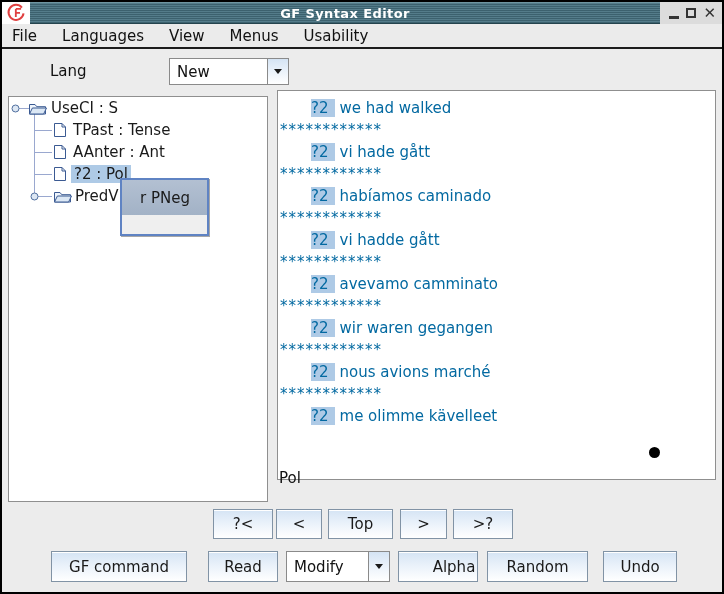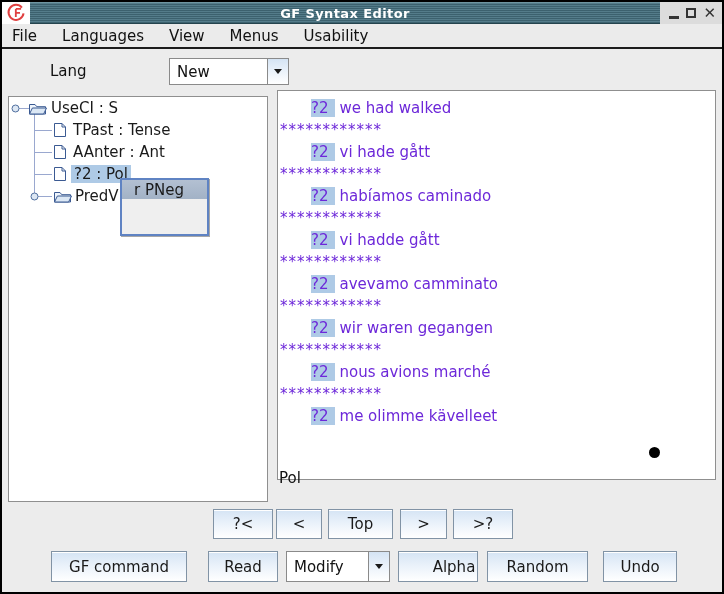--- a/index.html
+++ b/index.html
@@ -73,26 +73,26 @@
   .tlabel.selected { background:#aecae6; padding:0 3px; }
   .thandle, .ticon { position:absolute; line-height:0; }
 
   
   .popup {
     left:120px; top:178px; width:89px; height:58px;
     background:#efefef; border:2px solid #5f83c3;
     box-shadow:1px 1px 0 #a7a7a7;
     z-index:10; position:absolute;
   }
-  .popup-item { height:19px; display:flex; align-items:center; padding-left:12px; font-size:15px; color:#1a1a1a; white-space:nowrap; }
+  .popup-item { height:35px; display:flex; align-items:center; padding-left:18px; font-size:15px; color:#1a1a1a; white-space:nowrap; }
   .popup-item.hl { background:linear-gradient(180deg,#b3c0d2,#a2b2c6); }
 
   
   .out-inner { padding-top:6px; }
-  .oline { height:22px; line-height:22px; font-size:15px; color:#6d28d9; white-space:pre; }
+  .oline { height:22px; line-height:22px; font-size:15px; color:#0369a1; white-space:pre; }
   .oline.sent { padding-left:33px; }
   .oline.sep { padding-left:2px; letter-spacing:1px; }
   .q { background:#aecae6; padding-right:6px; }
   .t { margin-left:5px; }
   .dot { position:absolute; left:371px; top:356px; width:11px; height:11px; border-radius:50%; background:#000; }
 
   
   .status { left:279px; top:466px; width:436px; height:24px; line-height:24px; font-size:15px; color:#111; }
 
   .navbtn { position:absolute; top:509px; height:30px; }

